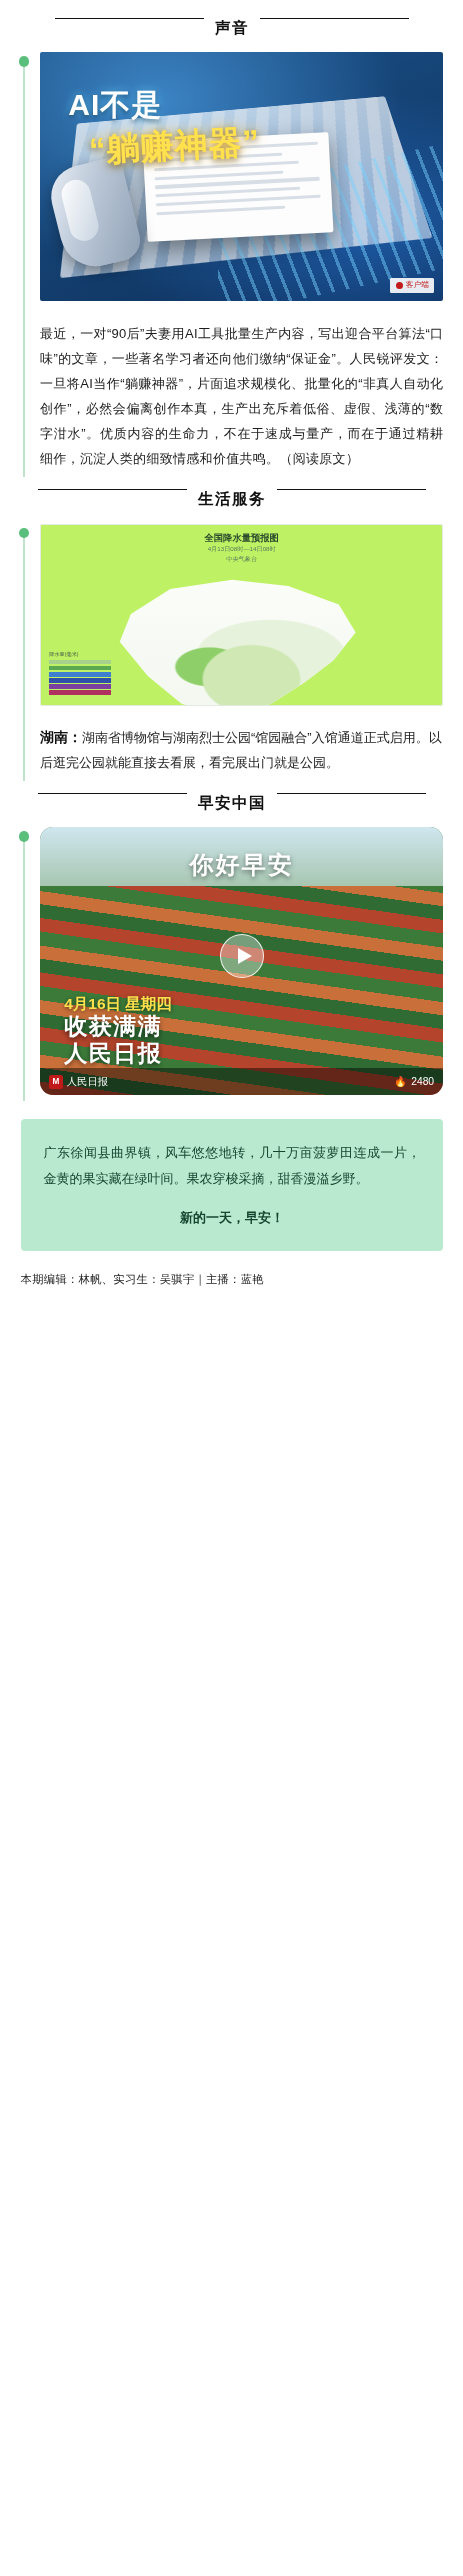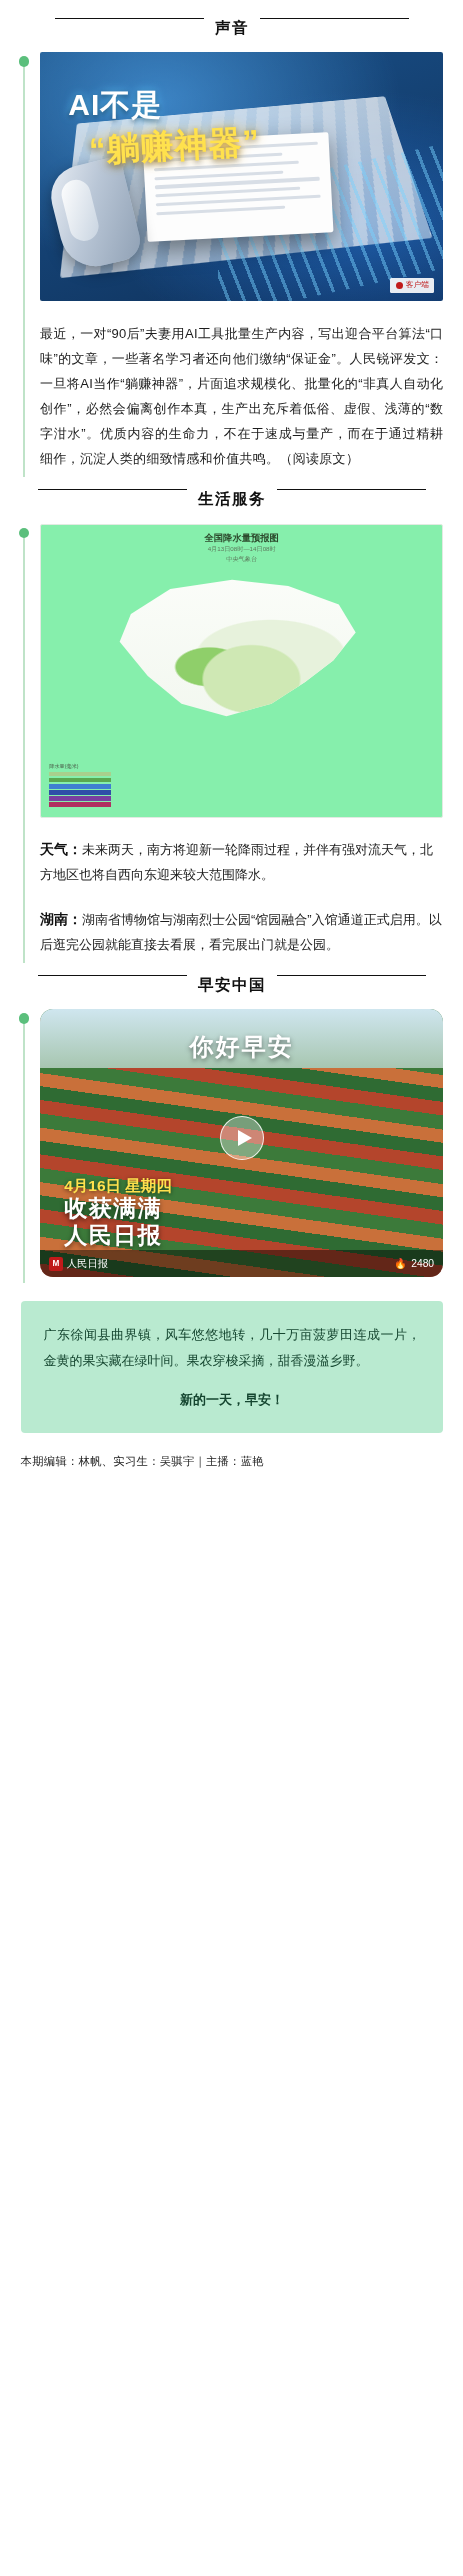--- a/index.html
+++ b/index.html
@@ -181,22 +181,22 @@
     letter-spacing: 0.3px;
     color: #1c1c1c;
     text-align: justify;
     margin-top: 21px;
   }
   .body-text .link { color: #1c1c1c; }
 
   
   .map-card {
     width: 100%;
-    height: 294px;
-    background: #86efac;
+    height: 182px;
+    background: #bef264;
     border-radius: 2.1px;
     position: relative;
     overflow: hidden;
     border: 0.5px solid #e2eae2;
   }
   .map-card .map-title {
     position: absolute;
     top: 7.2px; left: 0; right: 0;
     text-align: center;
     font-size: 9.3px;
@@ -445,23 +445,20 @@
         <b>降水量(毫米)</b>
         <div class="sw" style="background:#a8d08d"></div>
         <div class="sw" style="background:#5aa84f"></div>
         <div class="sw" style="background:#3f7fd0"></div>
         <div class="sw" style="background:#2f4fa8"></div>
         <div class="sw" style="background:#7b3fa0"></div>
         <div class="sw" style="background:#b03060"></div>
       </div>
     </div>
 
-    <div class="bullet-item">
-      <span class="bullet-label">天气：</span><span class="bullet-body">未来两天，南方将迎新一轮降雨过程，并伴有强对流天气，北方地区也将自西向东迎来较大范围降水。</span>
-    </div>
 
 
     <div class="bullet-item">
       <span class="bullet-label">湖南：</span><span class="bullet-body">湖南省博物馆与湖南烈士公园“馆园融合”入馆通道正式启用。以后逛完公园就能直接去看展，看完展出门就是公园。</span>
     </div>
   </div>
 
   <div class="section-head">
     <div class="rule"></div>
     <div class="title">早安中国</div>

